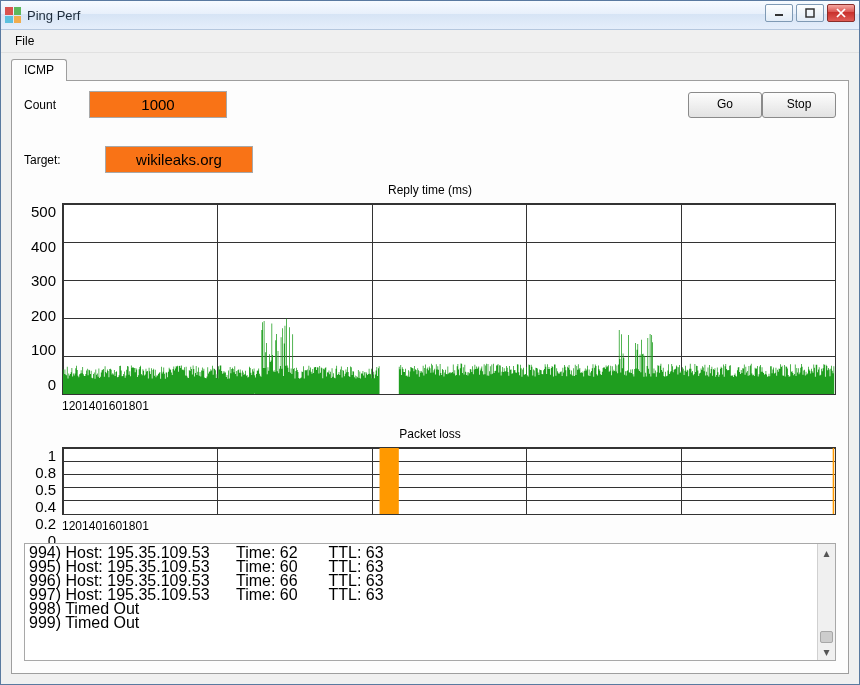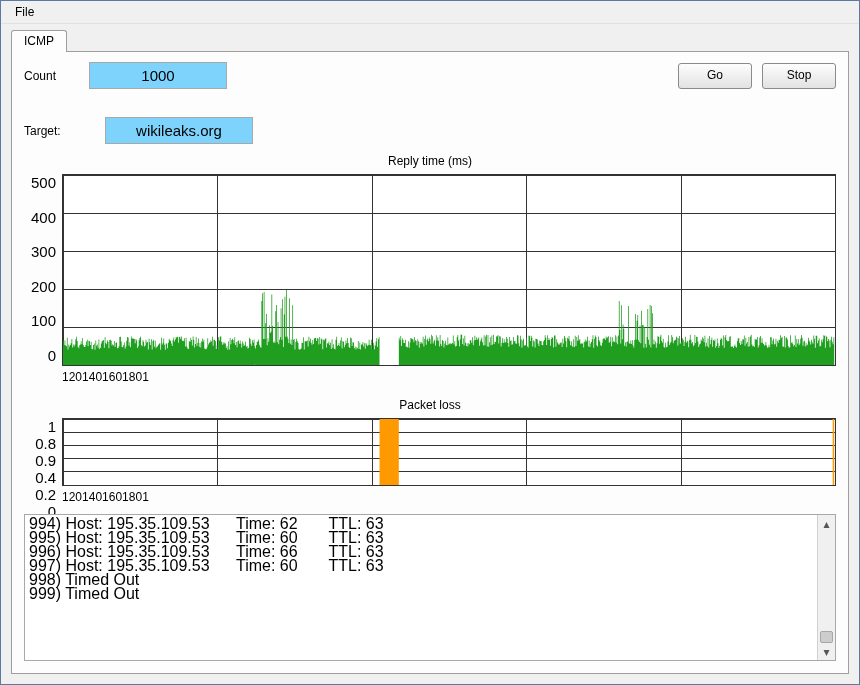--- a/index.html
+++ b/index.html
@@ -121,30 +121,29 @@
     display: flex;
     align-items: center;
     margin-bottom: 10px;
   }
   .label {
     font-size: 12px;
     width: 65px;
   }
   .textbox {
     border: 1px solid #a8a8a8;
-    background: #7dd3fc;
+    background: #f97316;
     padding: 4px 8px;
     font-size: 15px;
     min-width: 120px;
     text-align: center;
   }
   .buttons {
     margin-left: auto;
     display: flex;
-    gap: 10px;
   }
   .btn {
     width: 72px;
     height: 24px;
     border: 1px solid #8a8a8a;
     background: linear-gradient(to bottom, #fdfdfd, #e2e2e2);
     border-radius: 3px;
     font-size: 12px;
     cursor: pointer;
     text-align: center;
@@ -236,20 +235,47 @@
 
   .ylab-spacer { width: 38px; }
 
   .grid-line { stroke: #333; stroke-width: 1; shape-rendering: crispEdges; }
 </style>
 </head>
 <body>
 
 <div class="window">
 
+  <div class="titlebar">
+    <div class="app-icon">
+      <span style="background:#d9534f"></span>
+      <span style="background:#5cb85c"></span>
+      <span style="background:#5bc0de"></span>
+      <span style="background:#f0ad4e"></span>
+    </div>
+    <div class="title-text">Ping Perf</div>
+    <div class="win-controls">
+      <div class="win-btn">
+        <svg width="10" height="10">
+            <line x1="1" y1="7" x2="9" y2="7" stroke="#333" stroke-width="2"></line>
+          </svg>
+      </div>
+      <div class="win-btn">
+        <svg width="10" height="10">
+            <rect x="1" y="1" width="8" height="8" fill="none" stroke="#333" stroke-width="1.5"></rect>
+          </svg>
+      </div>
+      <div class="win-btn close">
+        <svg width="10" height="10">
+            <line x1="1" y1="1" x2="9" y2="9" stroke="#fff" stroke-width="1.7"></line>
+            <line x1="9" y1="1" x2="1" y2="9" stroke="#fff" stroke-width="1.7"></line>
+          </svg>
+      </div>
+    </div>
+  </div>
 
   <div class="menubar">
     <div class="menu-item">File</div>
   </div>
 
   <div class="client">
     <div class="tabstrip">
       <div class="tab">ICMP</div>
     </div>
     <div class="tabpanel">
@@ -300,21 +326,21 @@
         <div class="chart-wrap">
           <div class="ylab-spacer"></div>
           <div class="xlabels-wrap" id="chart1-xl"><span style="left: 0%;">1</span><span style="left: 20.02%;">201</span><span style="left: 40.04%;">401</span><span style="left: 60.0601%;">601</span><span style="left: 80.0801%;">801</span></div>
         </div>
 
         <div class="chart-title" style="margin-top:10px">Packet loss</div>
         <div class="chart-wrap">
           <div class="ylabels" id="chart2-yl" style="height:66px;width:38px">
               <div>1</div>
               <div>0.8</div>
-              <div>0.9</div>
+              <div>0.5</div>
               <div>0.4</div>
               <div>0.2</div>
               <div>0</div>
             </div>
           <div class="plot" id="chart2-plot" style="height:66px">
             <svg id="chart2-svg" preserveAspectRatio="none" viewBox="0 0 772 66">
                 <line x1="0" y1="66" x2="772" y2="66" class="grid-line"></line>
                 <line x1="0" y1="52.8" x2="772" y2="52.8" class="grid-line"></line>
                 <line x1="0" y1="39.599999999999994" x2="772" y2="39.599999999999994" class="grid-line"></line>
                 <line x1="0" y1="26.4" x2="772" y2="26.4" class="grid-line"></line>

